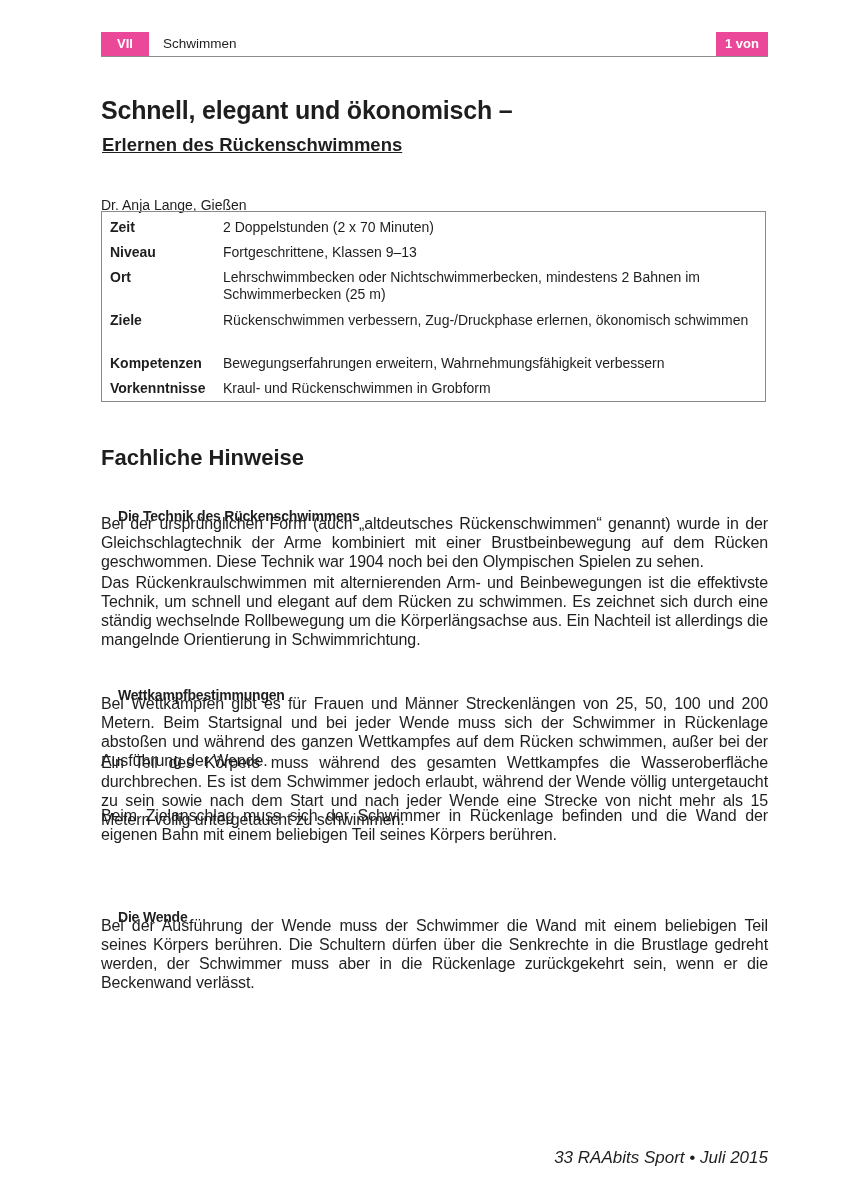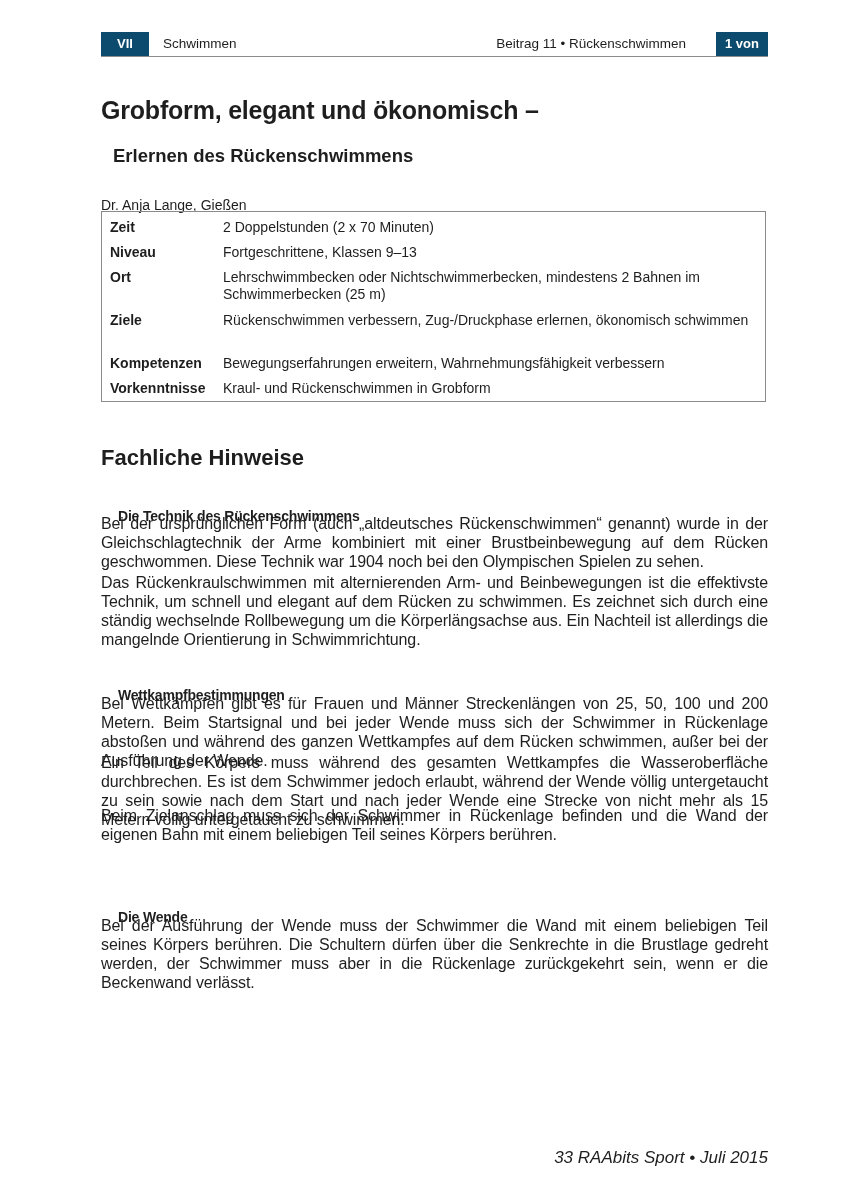--- a/index.html
+++ b/index.html
@@ -1,30 +1,30 @@
 <!DOCTYPE html>
 <html><head>
   <meta charset="utf-8">
   <style>
     html, body { margin: 0; padding: 0; background: #ffffff; }
     body { width: 848px; height: 1200px; position: relative; overflow: hidden;
            font-family: "Liberation Sans", "DejaVu Sans", sans-serif; color: #1e1e1e; }
 
     .header { position: absolute; left: 101px; top: 32px; width: 667px; height: 24px;
               border-bottom: 1.5px solid #8c8c8c; }
-    .hdr-box { position: absolute; top: 0; height: 24px; background: #0c4a6e; color: #ffffff;
+    .hdr-box { position: absolute; top: 0; height: 24px; background: #ec4899; color: #ffffff;
                font-weight: bold; font-size: 13px; line-height: 24px; text-align: center; }
     .hdr-chapter { left: 0; width: 48px; }
     .hdr-page { right: 0; width: 52px; }
     .hdr-subject { position: absolute; left: 62px; top: 0; line-height: 24px; font-size: 13.5px; }
     .hdr-article { position: absolute; right: 82px; top: 0; line-height: 24px; font-size: 13.5px; }
 
     .title { position: absolute; left: 101px; top: 96px; font-size: 25px; font-weight: bold;
              margin: 0; letter-spacing: -0.2px; }
-    .subtitle { position: absolute; left: 101px; top: 133px; font-size: 18.5px; font-weight: bold; margin: 12px; }
+    .subtitle { position: absolute; left: 101px; top: 133px; font-size: 18.5px; font-weight: bold; margin: 1px; text-decoration: underline; }
     .author { position: absolute; left: 101px; top: 177px; font-size: 14px; margin-top: 20px; }
 
     .info-box { position: absolute; left: 101px; top: 211px; width: 665px; height: 191px;
                 border: 1px solid #8a8a8a; box-sizing: border-box; padding-left: 45px; }
     .info-row { position: absolute; left: 0; width: 100%; font-size: 14px; line-height: 17px; }
     .info-label { position: absolute; left: 8px; font-weight: bold; }
     .info-value { position: absolute; left: 121px; width: 530px; }
 
     .section-heading { position: absolute; left: 101px; top: 445px; font-size: 22px; font-weight: bold; margin: 0; }
     .sub-heading { position: absolute; left: 101px; font-size: 14px; font-weight: bold; margin: 17px; letter-spacing: -0.2px; }
@@ -32,25 +32,24 @@
             text-align: justify; margin: 0; letter-spacing: -0.1px; }
 
     .footer { position: absolute; right: 80px; top: 1148px; font-size: 17px; font-style: italic; }
   </style>
 </head>
 <body>
 
 <div class="header">
   <div class="hdr-box hdr-chapter">VII</div>
   <div class="hdr-subject">Schwimmen</div>
-  <div class="hdr-article">Beitrag 11 • Rückenschwimmen</div>
   <div class="hdr-box hdr-page">1 von 14</div>
 </div>
 
-<h1 class="title">Grobform, elegant und ökonomisch –</h1>
+<h1 class="title">Schnell, elegant und ökonomisch –</h1>
 <h2 class="subtitle">Erlernen des Rückenschwimmens</h2>
 <div class="author">Dr. Anja Lange, Gießen</div>
 
 <div class="info-box">
   <div class="info-row" style="top:7px">
     <span class="info-label">Zeit</span>
     <span class="info-value">2 Doppelstunden (2 x 70 Minuten)</span>
   </div>
   <div class="info-row" style="top:32px">
     <span class="info-label">Niveau</span>

